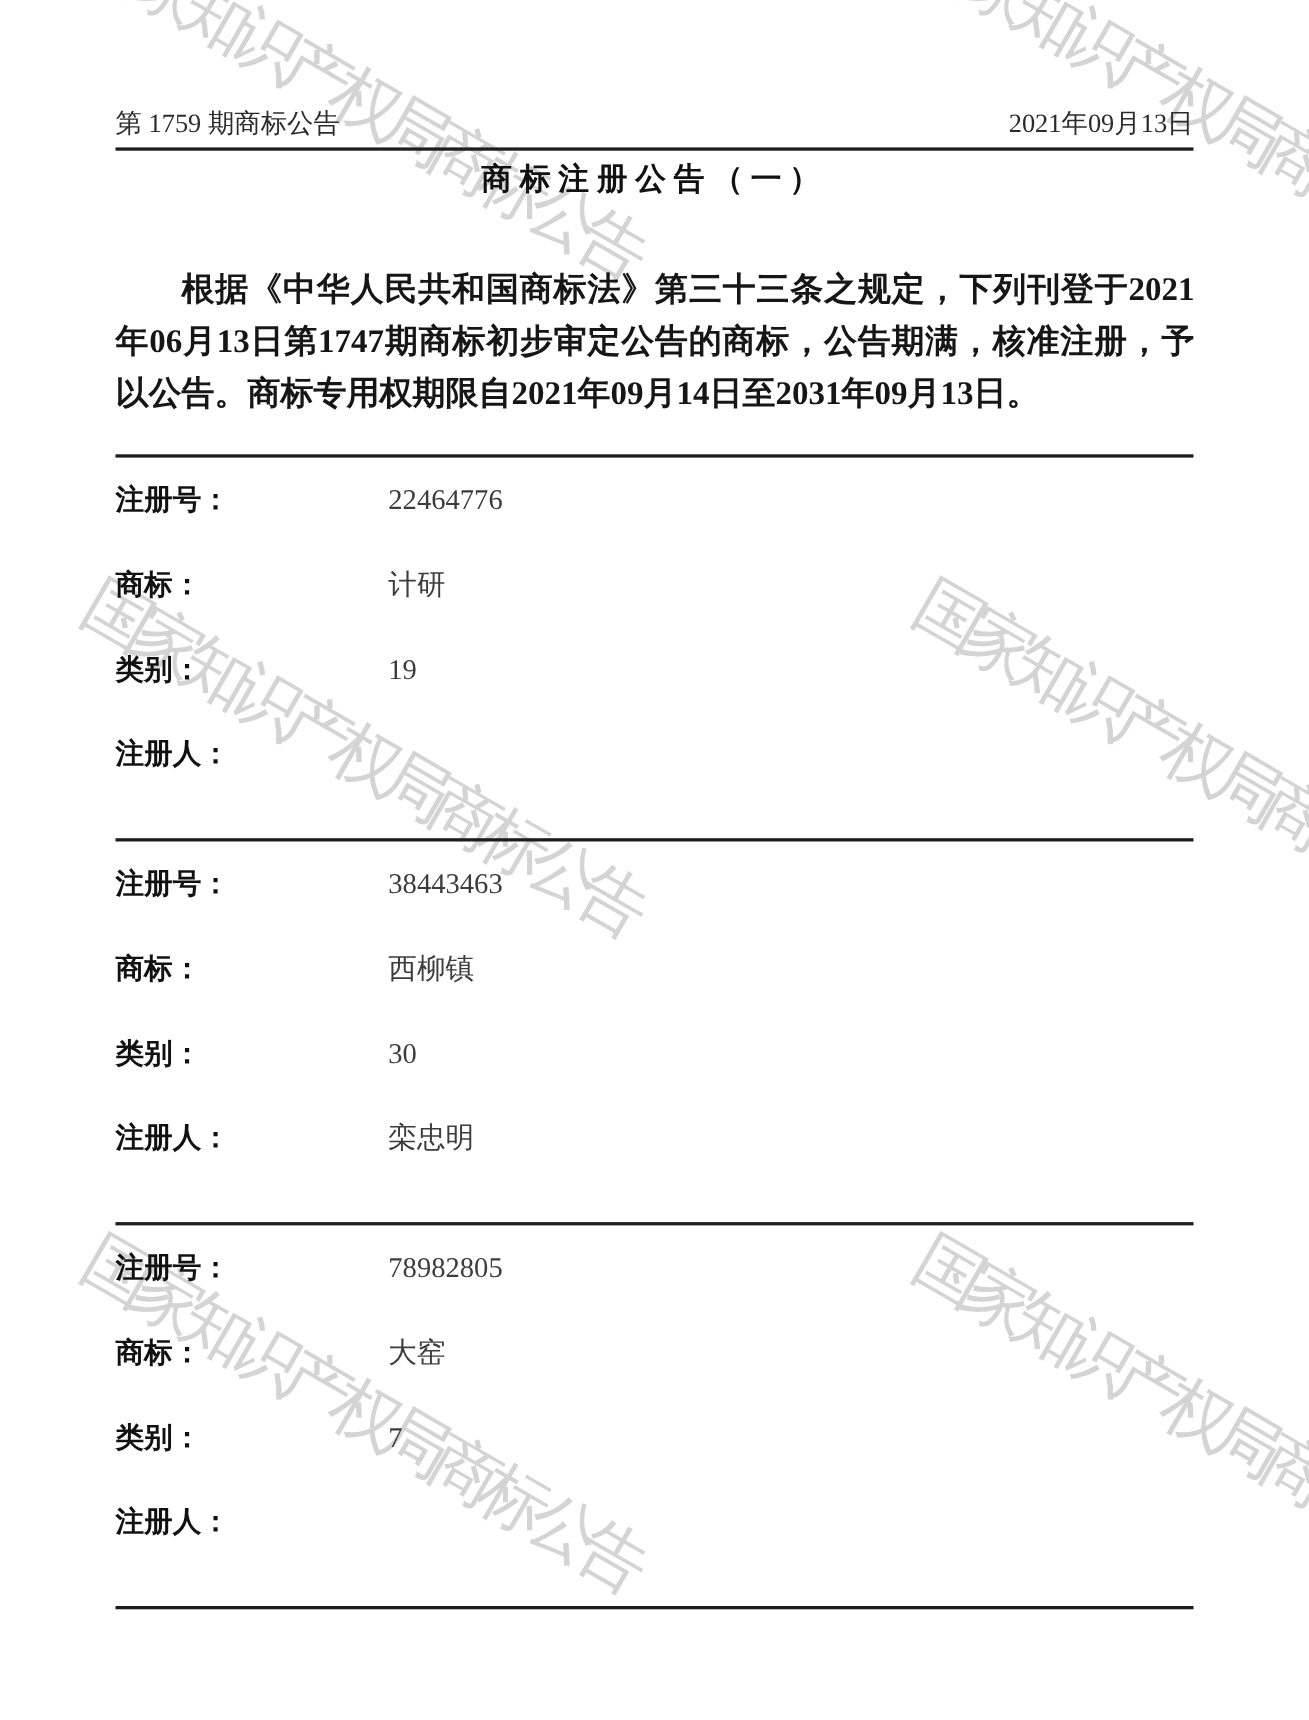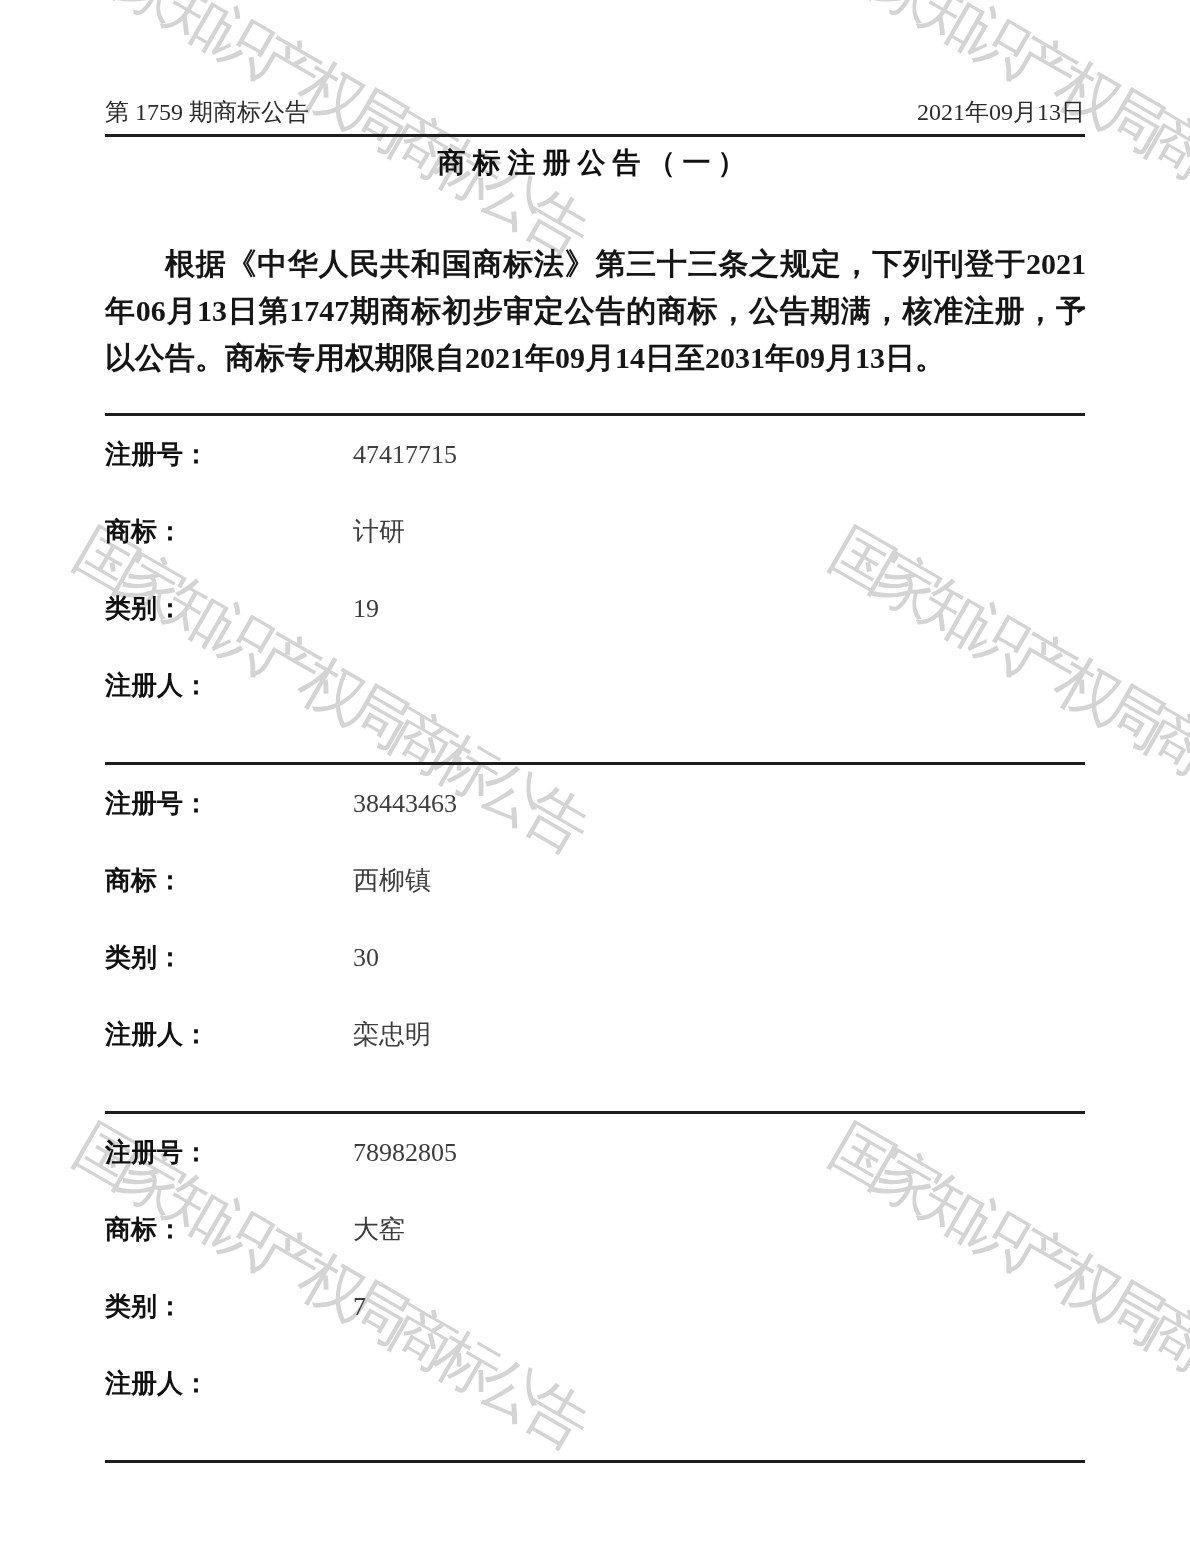--- a/index.html
+++ b/index.html
@@ -144,21 +144,21 @@
 
     <h1 class="doc-title">商标注册公告（一）</h1>
 
     <p class="intro">根据《中华人民共和国商标法》第三十三条之规定，下列刊登于2021年06月13日第1747期商标初步审定公告的商标，公告期满，核准注册，予以公告。商标专用权期限自2021年09月14日至2031年09月13日。</p>
 
     <div class="entries">
 
       <article class="entry">
         <div class="frow">
           <span class="flabel">注册号：</span>
-          <span class="fvalue">47417715</span>
+          <span class="fvalue">22464776</span>
         </div>
         <div class="frow">
           <span class="flabel">商标：</span>
           <span class="fvalue">计研</span>
         </div>
         <div class="frow">
           <span class="flabel">类别：</span>
           <span class="fvalue">19</span>
         </div>
         <div class="frow">

